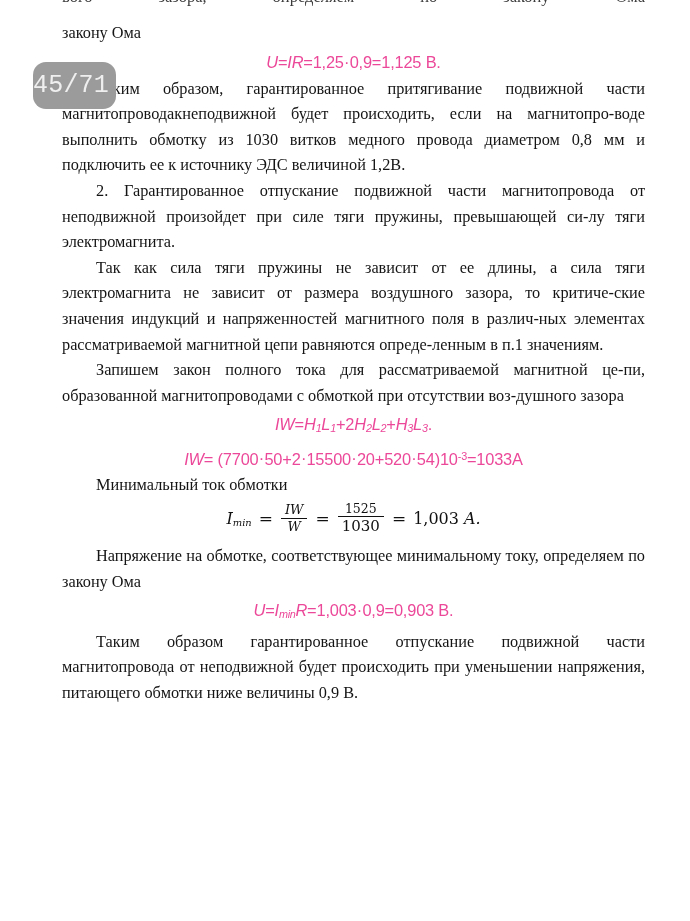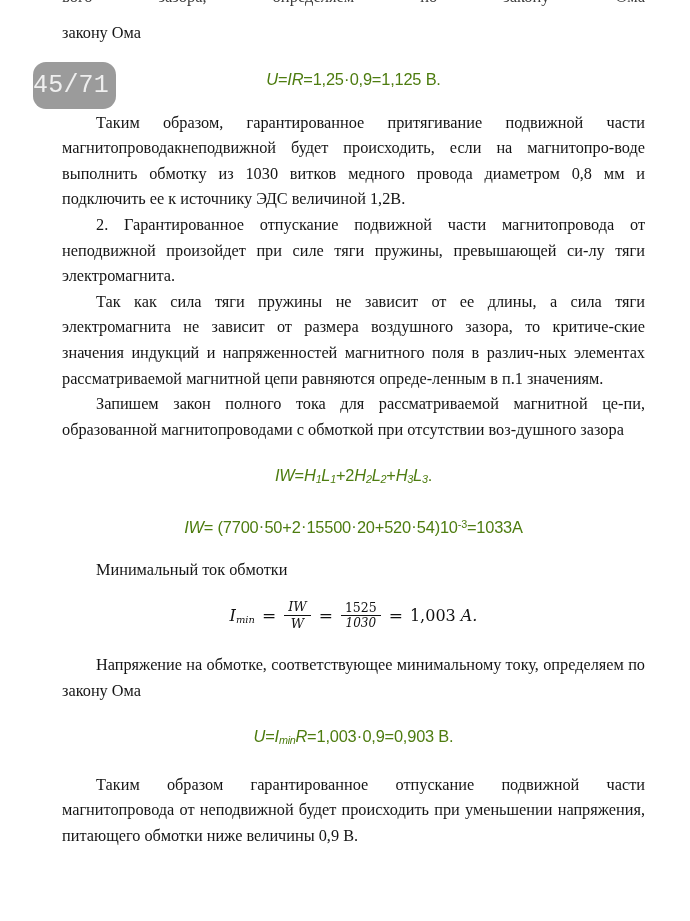--- a/index.html
+++ b/index.html
@@ -54,48 +54,48 @@
     font-size: 16.3px;
     line-height: 25.6px;
     text-align: justify;
     text-indent: 0;
     hyphens: manual;
   }
   p.para.indent { text-indent: 34px; }
 
   
   .formula {
-    margin: 17px;
+    margin: 0;
     font-family: "Liberation Sans", "DejaVu Sans", sans-serif;
     font-size: 16.4px;
     line-height: 27px;
     text-align: center;
     letter-spacing: -0.2px;
-    color: #4d7c0f;
+    color: #ec4899;
     white-space: nowrap;
   }
   .formula .it { font-style: italic; }
   .formula sub {
     font-size: .66em;
     vertical-align: -0.22em;
     font-style: italic;
     letter-spacing: -0.3px;
   }
   .formula sup {
     font-size: .66em;
     vertical-align: 0.42em;
   }
   .formula .dot {
     font-family: "Liberation Sans", sans-serif;
     padding: 0 .02em;
   }
 
   
   .formula-latex {
-    margin: 12px;
+    margin: 0;
     text-align: center;
     font-family: "DejaVu Serif", "Liberation Serif", serif;
     font-size: 16px;
     line-height: 40px;
     color: #101010;
     white-space: nowrap;
   }
   .formula-latex .sym { font-style: italic; }
   .formula-latex .eq {
     font-style: normal;
@@ -118,22 +118,21 @@
   }
   .frac .num {
     display: block;
     padding: 0 4px 1px 4px;
     border-bottom: 1.1px solid #101010;
     font-size: 12.5px;
   }
   .frac .den {
     display: block;
     padding: 1px 4px 0 4px;
-    font-size: 12px;
-    font-style: italic;
+    font-size: 15px;
   }
   .frac.sym-frac .num,
   .frac.sym-frac .den { font-style: italic; font-size: 13px; }
   .unit-a { font-style: italic; padding-left: 5px; }
 
   .gap-sm { height: 3px; }
 
   
   #page-indicator {
     position: absolute;

